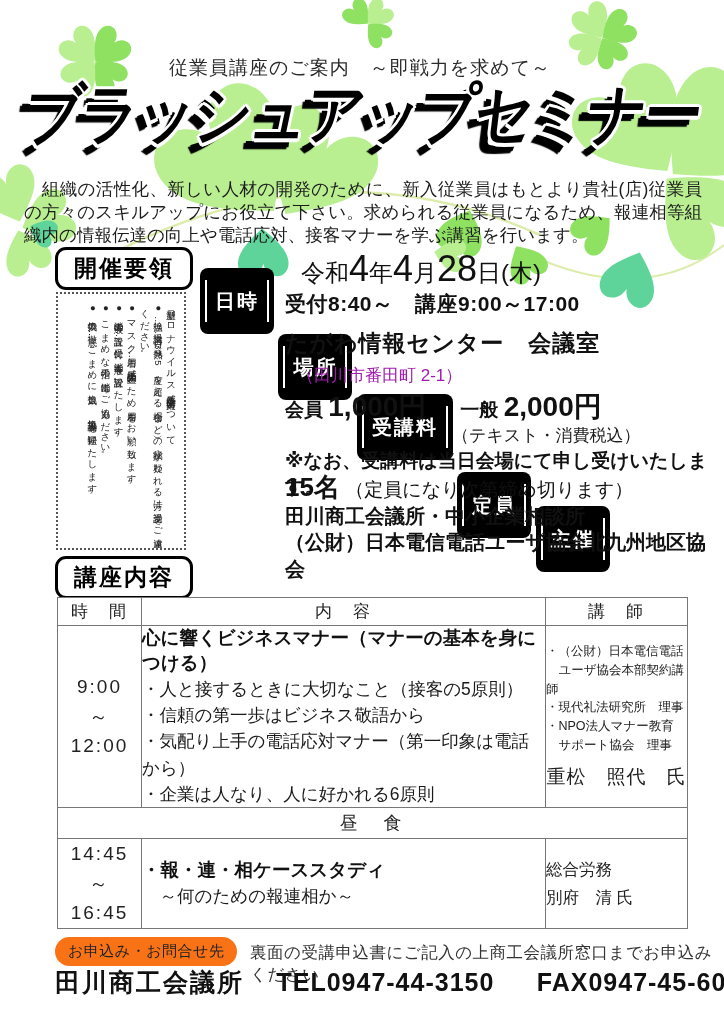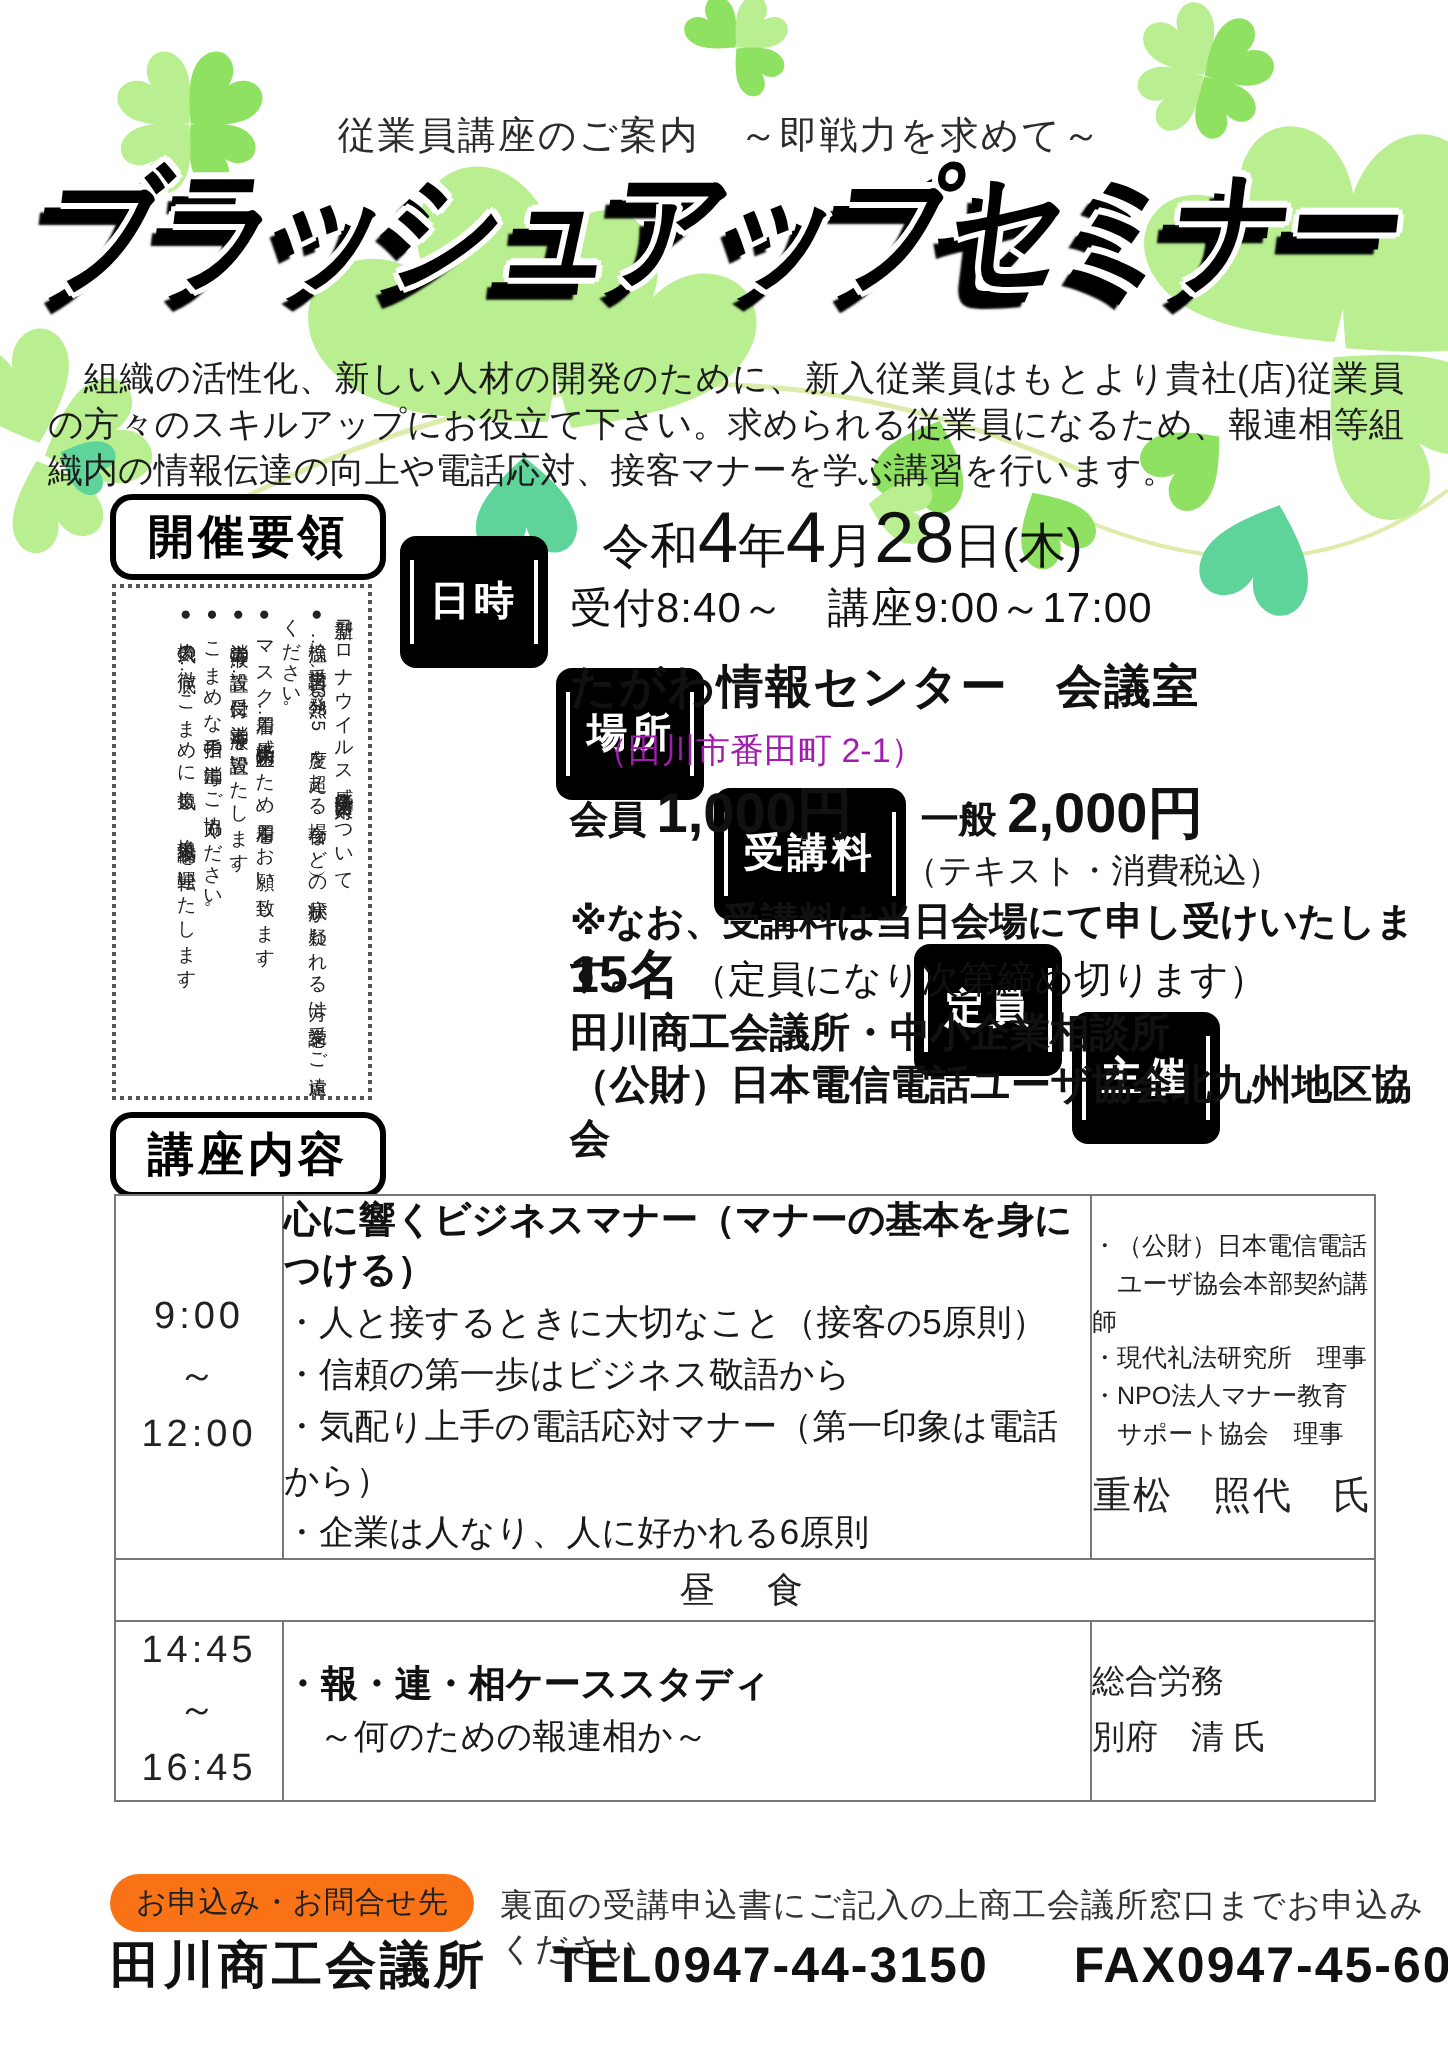--- a/index.html
+++ b/index.html
@@ -43,21 +43,21 @@
   
   .blabel{
     position:relative;display:inline-block;background:#000;color:#fff;font-weight:bold;
     border-radius:8px;padding:20px 15px;font-size:20px;letter-spacing:2px;line-height:1.3;
   }
   .blabel::before,.blabel::after{content:"";position:absolute;top:18%;height:64%;width:2px;background:#fff;}
   .blabel::before{left:5px;}
   .blabel::after{right:5px;}
   .date-line{top:248px;left:285px;font-size:24px;font-weight:normal;white-space:nowrap;margin-left:16px;}
   .date-line .num{font-size:36px;}
-  .time-line{top:290px;left:285px;font-size:21px;font-weight:normal;letter-spacing:.5px;}
+  .time-line{top:290px;left:285px;font-size:21px;font-weight:bold;letter-spacing:.5px;}
   .place-name{top:328px;left:285px;font-size:23px;font-weight:bold;letter-spacing:1px;}
   .place-addr{top:364px;left:297px;font-size:17px;color:#a21caf;}
   .fee-line{top:388px;left:285px;font-size:19px;font-weight:bold;white-space:nowrap;text-align:center;}
   .fee-line .num{font-size:28px;}
   .fee-gap{display:inline-block;width:34px;}
   .fee-tax{top:424px;left:452px;font-size:17px;color:#1c1c1c;}
   .fee-note{top:448px;left:285px;font-size:19px;font-weight:bold;}
   .cap-line{top:470px;left:285px;font-size:19px;white-space:nowrap;}
   .cap-line .num{font-size:26px;font-weight:bold;}
   .org-line1{top:503px;left:285px;font-size:20px;font-weight:bold;}
@@ -252,20 +252,25 @@
 
 <div class="layer course-head head-box">講座内容</div>
 
 <table class="course-table">
   <colgroup>
       <col class="col-time">
       <col class="col-content">
       <col class="col-lect">
     </colgroup>
   <tbody>
+      <tr>
+    <th>時　間</th>
+    <th>内　容</th>
+    <th>講　師</th>
+  </tr>
   <tr class="row1">
     <td class="cell-time">
       <div>9:00</div>
       <div>～</div>
       <div>12:00</div>
     </td>
     <td class="cell-content">
       <div class="ct-title">心に響くビジネスマナー（マナーの基本を身につける）</div>
       <div class="ct-item">・人と接するときに大切なこと（接客の5原則）</div>
       <div class="ct-item">・信頼の第一歩はビジネス敬語から</div>

